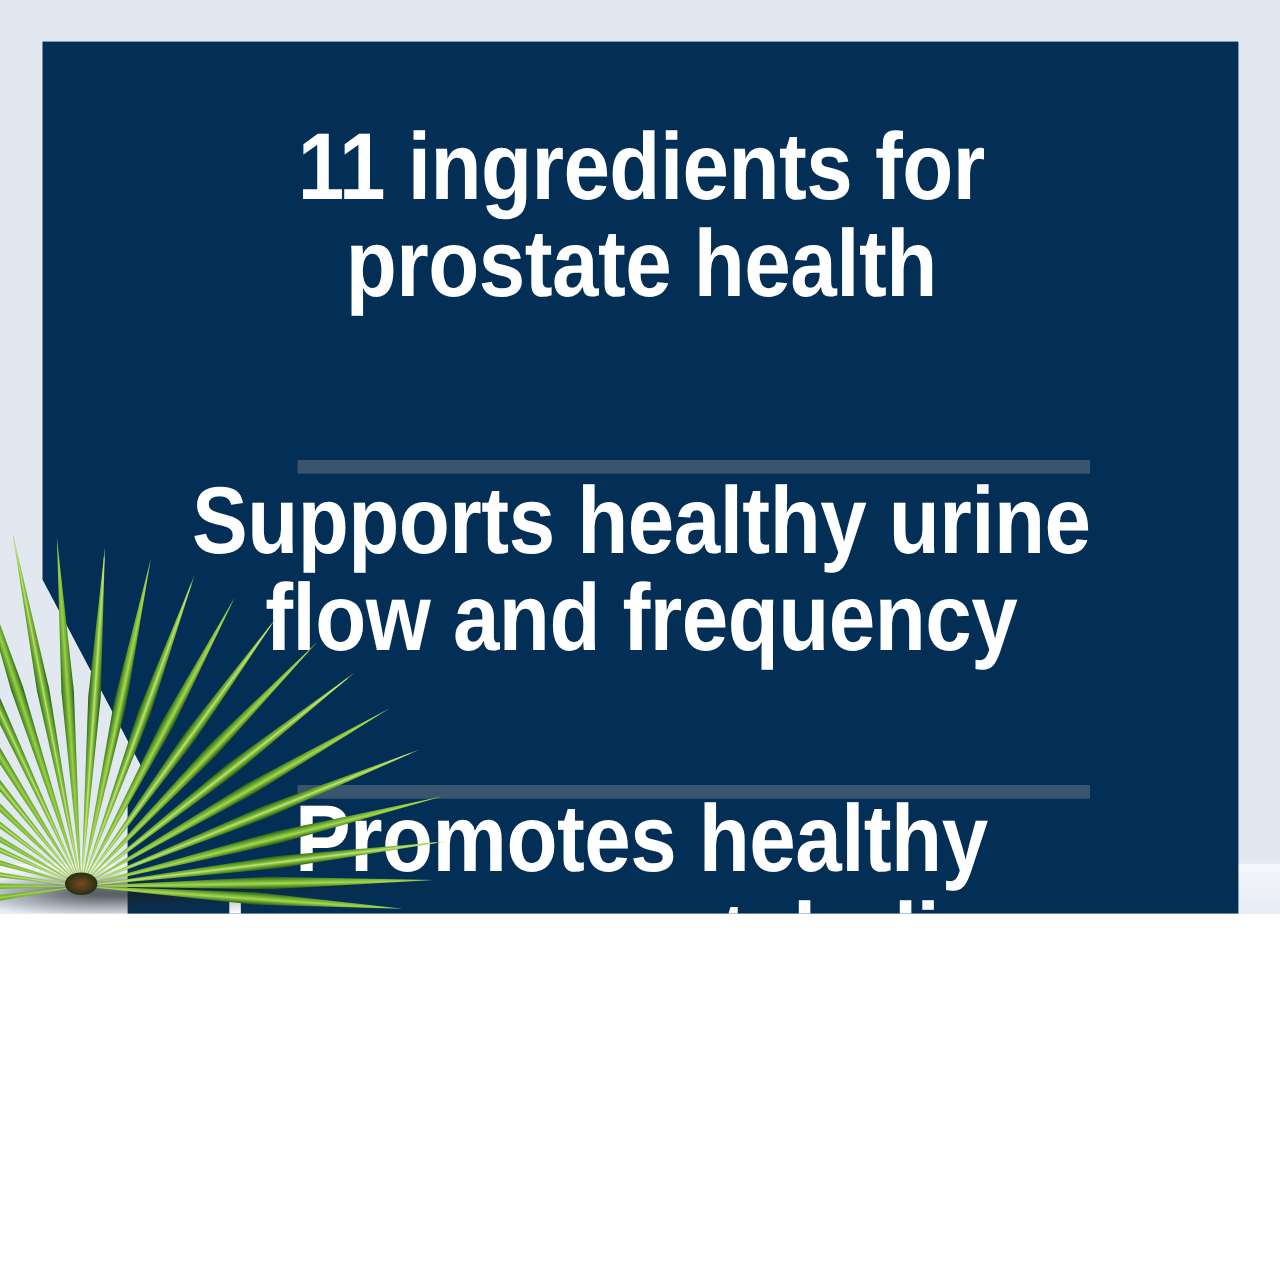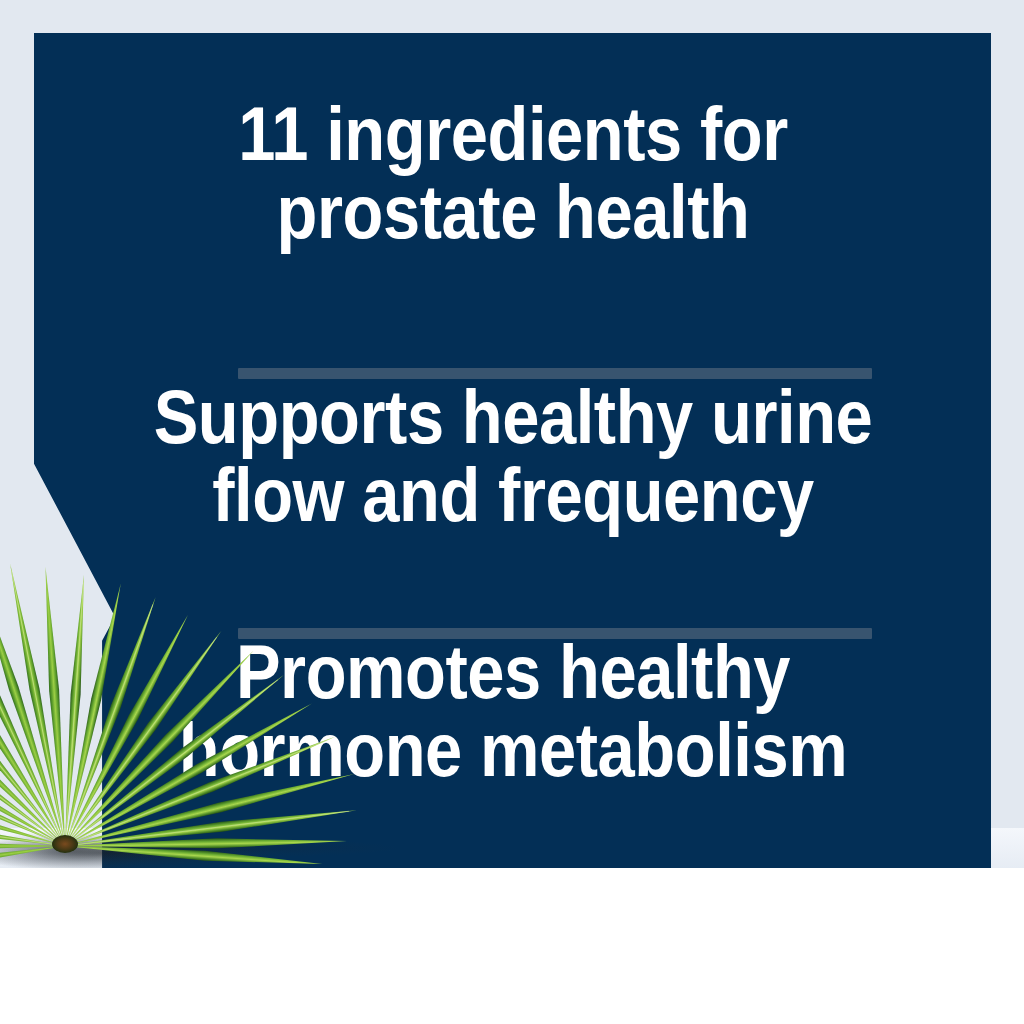--- a/index.html
+++ b/index.html
@@ -3,21 +3,21 @@
 <meta charset="utf-8">
 <style>
   html, body {
     margin: 0;
     padding: 0;
     background: #ffffff;
   }
   #stage {
     position: relative;
     width: 1024px;
-    height: 868px;
+    height: 731px;
     overflow: hidden;
     font-family: "Liberation Sans", sans-serif;
     background: #e2e8f0;
   }
 
   
   .backdrop {
     position: absolute;
     inset: 0;
     background: #e2e8f0;

